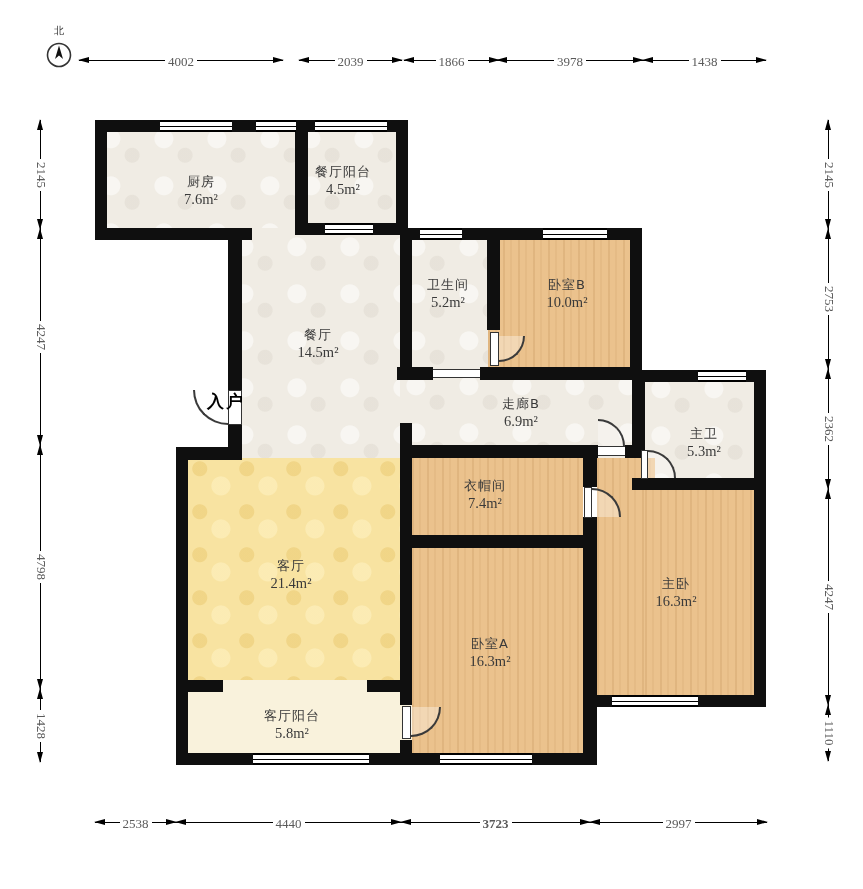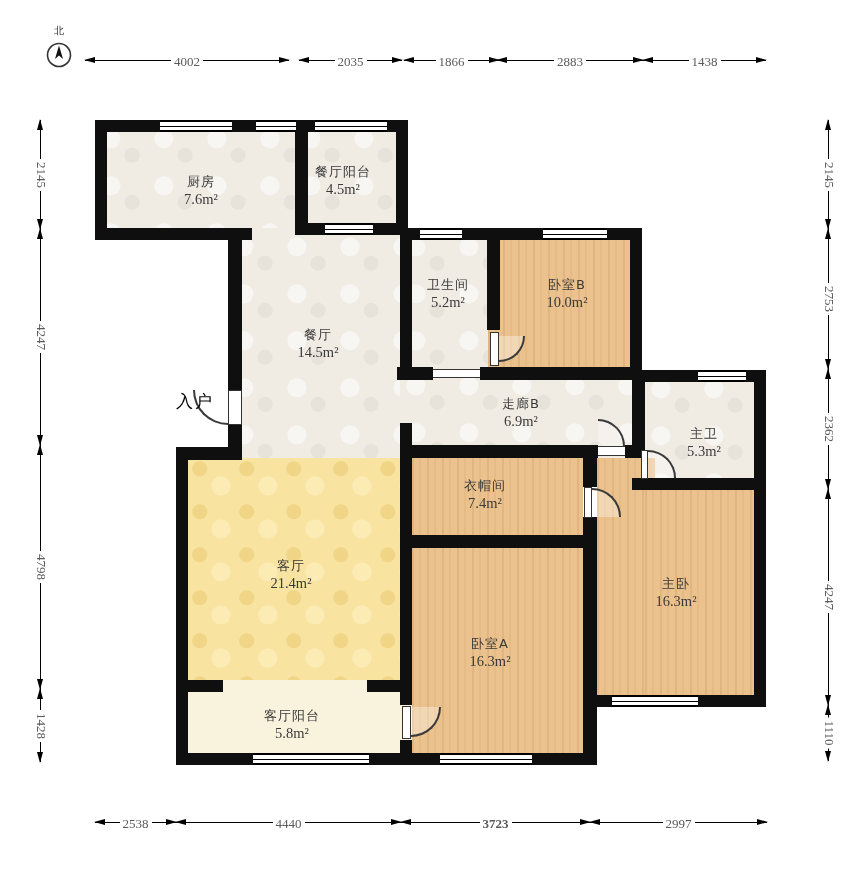--- a/index.html
+++ b/index.html
@@ -26,21 +26,21 @@
     background-size:100% 1px;background-position:center;}
   .leaf{position:absolute;background:#fff;border:1px solid #333;box-sizing:border-box;}
   .thresh{position:absolute;background:#fff;border-top:1px solid #333;border-bottom:1px solid #333;box-sizing:border-box;}
   .arc{position:absolute;box-sizing:border-box;border:0 solid #3a3a3a;background:rgba(255,255,255,.35);}
   .arc-bl{border-bottom-left-radius:100%;border-bottom-width:2px;border-left-width:2px;}
   .arc-br{border-bottom-right-radius:100%;border-bottom-width:2px;border-right-width:2px;}
   .arc-tr{border-top-right-radius:100%;border-top-width:2px;border-right-width:2px;}
   .room-label{position:absolute;transform:translate(-50%,-50%);text-align:center;color:#3a3a3a;white-space:nowrap;}
   .room-label .nm{font-size:13px;letter-spacing:1px;}
   .room-label .ar{font-family:"Liberation Serif","DejaVu Serif",serif;font-size:14.5px;margin-top:0;}
-  .entry-label{position:absolute;font-weight:normal;font-size:17px;color:#000;letter-spacing:2px;}
+  .entry-label{position:absolute;font-weight:bold;font-size:17px;color:#000;letter-spacing:2px;margin-left:31px;}
   
   .dim-seg{position:absolute;}
   .dim-seg.h{border-top:1.4px solid #000;height:0;}
   .dim-seg.v{border-left:1.4px solid #000;width:0;}
   .arr{position:absolute;width:0;height:0;}
   .arr.l{left:-1px;top:-4.4px;border-top:3.5px solid rgba(0,0,0,0);border-bottom:3.5px solid rgba(0,0,0,0);border-right:11px solid #000;}
   .arr.r{right:-1px;top:-4.4px;border-top:3.5px solid rgba(0,0,0,0);border-bottom:3.5px solid rgba(0,0,0,0);border-left:11px solid #000;}
   .arr.u{top:-1px;left:-4.4px;border-left:3.5px solid rgba(0,0,0,0);border-right:3.5px solid rgba(0,0,0,0);border-bottom:11px solid #000;}
   .arr.d{bottom:-1px;left:-4.4px;border-left:3.5px solid rgba(0,0,0,0);border-right:3.5px solid rgba(0,0,0,0);border-top:11px solid #000;}
   .dim-lab{position:absolute;background:#fff;padding:0 3px;color:var(--dimtext);
@@ -181,39 +181,39 @@
   <div class="compass">
     <svg width="34" height="52" viewBox="0 0 34 52">
       <text id="north-txt" x="17" y="12" text-anchor="middle" font-size="10" fill="#333" font-family="DejaVu Sans, sans-serif">北</text>
       <circle cx="17" cy="33" r="11.5" fill="none" stroke="#333" stroke-width="1.6"></circle>
       <path d="M17 23.5 L21 37 L17 33.5 L13 37 Z" fill="#111"></path>
     </svg>
   </div>
 
   <div id="dims">
       <div>
-        <div class="dim-seg h" style="left: 85px; width: 204px; top: 60px; text-align: right;">
+        <div class="dim-seg h" style="left: 79px; width: 204px; top: 60px; text-align: right;">
           <span class="arr l"></span>
           <span class="arr r"></span>
           <span class="dim-lab">4002</span>
         </div>
         <div class="dim-seg h" style="left: 299px; width: 103px; top: 60px;">
           <span class="arr l"></span>
           <span class="arr r"></span>
-          <span class="dim-lab">2035</span>
+          <span class="dim-lab">2039</span>
         </div>
         <div class="dim-seg h" style="left: 404px; width: 95px; top: 60px;">
           <span class="arr l"></span>
           <span class="arr r"></span>
           <span class="dim-lab">1866</span>
         </div>
         <div class="dim-seg h" style="left: 497px; width: 146px; top: 60px;">
           <span class="arr l"></span>
           <span class="arr r"></span>
-          <span class="dim-lab">2883</span>
+          <span class="dim-lab">3978</span>
         </div>
         <div class="dim-seg h" style="left: 643px; width: 123px; top: 60px;">
           <span class="arr l"></span>
           <span class="arr r"></span>
           <span class="dim-lab">1438</span>
         </div>
       </div>
       <div>
         <div class="dim-seg h" style="left: 95px; width: 81px; top: 822px;">
           <span class="arr l"></span>

